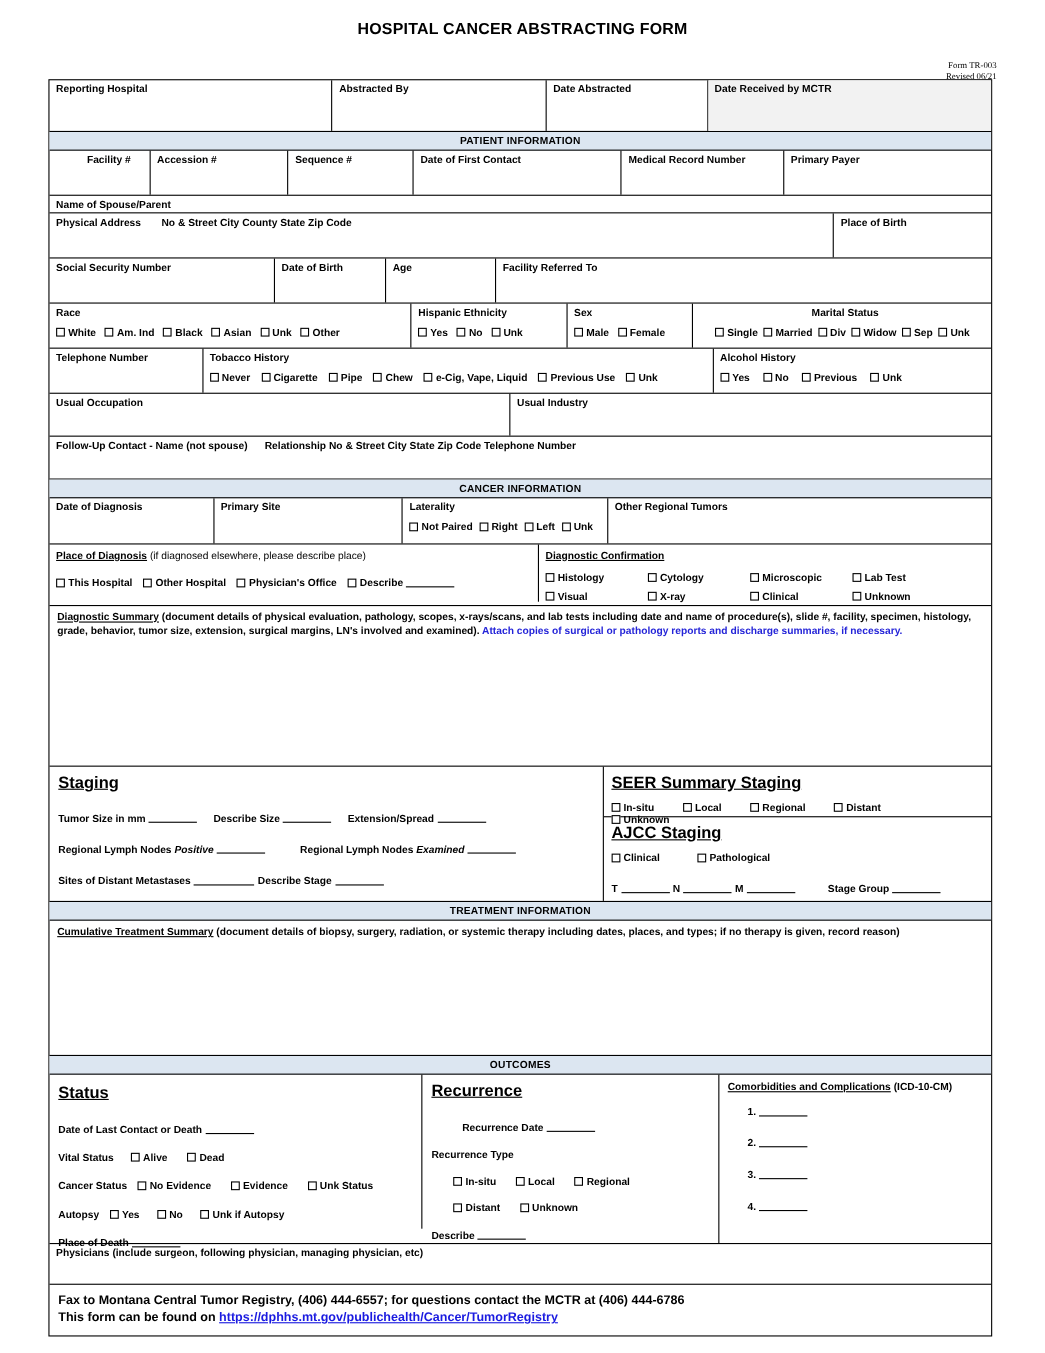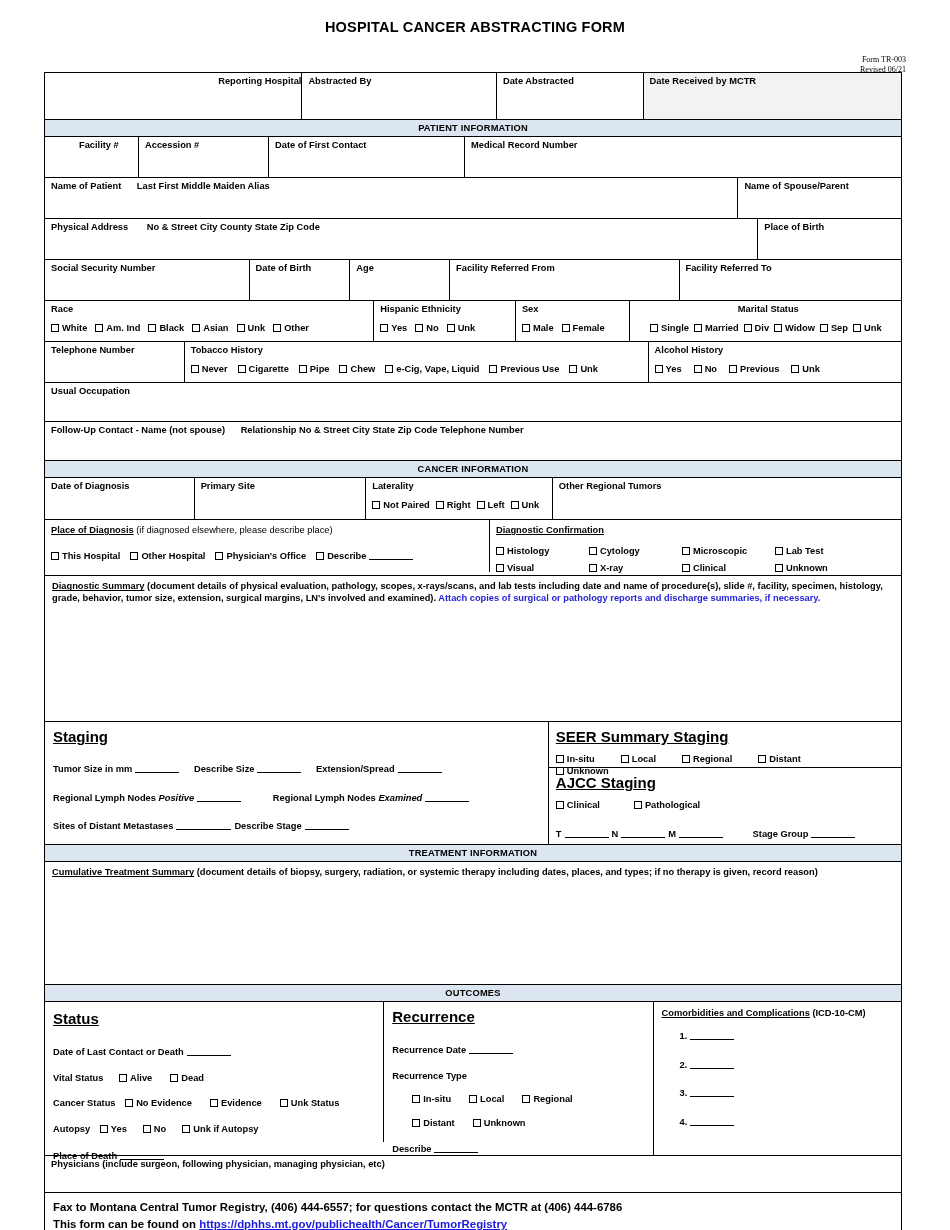--- a/index.html
+++ b/index.html
@@ -110,56 +110,53 @@
 
 <div class="page">
 
   <div class="title">HOSPITAL CANCER ABSTRACTING FORM</div>
   <div class="formno">Form TR-003
 Revised 06/21</div>
 
   <div class="frame">
 
     <div class="row thickb">
-      <div class="cell" style="width:258px;height:46px;text-align:right;"><span>Reporting Hospital</span></div>
+      <div class="cell" style="width:258px;height:46px;"><span>Reporting Hospital</span></div>
       <div class="cell" style="width:195px;"><span>Abstracted By</span></div>
       <div class="cell" style="width:147px;"><span>Date Abstracted</span></div>
       <div class="cell shade-gray" style="width:258px;"><span>Date Received by MCTR</span></div>
     </div>
 
     <div class="secbar">PATIENT INFORMATION</div>
 
     <div class="row">
       <div class="cell" style="width:66px;height:40px;margin-left:28px;"><span>Facility #</span></div>
       <div class="cell" style="width:130px;"><span>Accession #</span></div>
+      <div class="cell" style="width:118px;"><span>Sequence #</span></div>
       <div class="cell" style="width:196px;"><span>Date of First Contact</span></div>
       <div class="cell" style="width:153px;"><span>Medical Record Number</span></div>
-    </div>
-
-    <div class="row">
-      <div class="cell" style="width:695px;height:40px;">
-        <span>Name of Patient</span>
-        <span style="margin-left:13px;">Last   First   Middle   Maiden   Alias</span>
-      </div>
+      <div class="cell" style="width:195px;"><span>Primary Payer</span></div>
+    </div>
+
+    <div class="row">
       <div class="cell" style="width:163px;"><span>Name of Spouse/Parent</span></div>
     </div>
 
     <div class="row">
       <div class="cell" style="width:715px;height:40px;">
         <span>Physical Address</span>
         <span style="margin-left:16px;">No &amp; Street   City   County   State   Zip Code</span>
       </div>
       <div class="cell" style="width:143px;"><span>Place of Birth</span></div>
     </div>
 
     <div class="row">
       <div class="cell" style="width:205px;height:40px;"><span>Social Security Number</span></div>
       <div class="cell" style="width:101px;"><span>Date of Birth</span></div>
       <div class="cell" style="width:100px;"><span>Age</span></div>
-      <div class="cell" style="width:230px;"><span>Facility Referred From</span></div>
       <div class="cell" style="width:222px;"><span>Facility Referred To</span></div>
     </div>
 
     <div class="row">
       <div class="cell" style="width:330px;height:40px;">
         <span>Race</span>
         <div class="optrow" id="race-opts"><span class="opt" style="margin-right: 8px;"><span class="cb"></span><span>White</span></span><span class="opt" style="margin-right: 8px;"><span class="cb"></span><span>Am. Ind</span></span><span class="opt" style="margin-right: 8px;"><span class="cb"></span><span>Black</span></span><span class="opt" style="margin-right: 8px;"><span class="cb"></span><span>Asian</span></span><span class="opt" style="margin-right: 8px;"><span class="cb"></span><span>Unk</span></span><span class="opt" style="margin-right: 8px;"><span class="cb"></span><span>Other</span></span></div>
       </div>
       <div class="cell" style="width:142px;">
         <span>Hispanic Ethnicity</span>
@@ -182,20 +179,21 @@
         <div class="optrow" id="tobacco-opts"><span class="opt" style="margin-right: 10px;"><span class="cb thick"></span><span>Never</span></span><span class="opt" style="margin-right: 10px;"><span class="cb thick"></span><span>Cigarette</span></span><span class="opt" style="margin-right: 10px;"><span class="cb thick"></span><span>Pipe</span></span><span class="opt" style="margin-right: 10px;"><span class="cb thick"></span><span>Chew</span></span><span class="opt" style="margin-right: 10px;"><span class="cb thick"></span><span>e-Cig, Vape, Liquid</span></span><span class="opt" style="margin-right: 10px;"><span class="cb thick"></span><span>Previous Use</span></span><span class="opt" style="margin-right: 10px;"><span class="cb thick"></span><span>Unk</span></span></div>
       </div>
       <div class="cell" style="width:253px;">
         <span>Alcohol History</span>
         <div class="optrow" id="alcohol-opts"><span class="opt" style="margin-right: 12px;"><span class="cb"></span><span>Yes</span></span><span class="opt" style="margin-right: 12px;"><span class="cb"></span><span>No</span></span><span class="opt" style="margin-right: 12px;"><span class="cb"></span><span>Previous</span></span><span class="opt" style="margin-right: 12px;"><span class="cb"></span><span>Unk</span></span></div>
       </div>
     </div>
 
     <div class="row">
       <div class="cell" style="width:420px;height:38px;"><span>Usual Occupation</span></div>
+      <div class="cell" style="width:438px;"><span>Usual Industry</span></div>
     </div>
 
     <div class="row thickb">
       <div class="cell" style="width:858px;height:38px;">
         <span></span>
         <span>Follow-Up Contact - Name (not spouse)</span>
         <span style="margin-left:13px;">Relationship   No &amp; Street   City   State   Zip Code   Telephone Number</span>
       </div>
     </div>
 
@@ -300,21 +298,21 @@
           <span>Autopsy</span>
           <span id="autopsy-opts" style="margin-left:7px;"><span class="opt" style="margin-right: 16px;"><span class="cb thick"></span><span>Yes</span></span><span class="opt" style="margin-right: 16px;"><span class="cb thick"></span><span>No</span></span><span class="opt" style="margin-right: 16px;"><span class="cb thick"></span><span>Unk if Autopsy</span></span></span>
         </div>
         <div style="margin-top:14px;">
           <span>Place of Death</span><span class="blank"></span>
         </div>
       </div>
 
       <div class="cell" style="width:270px;padding:6px 0 0 8px;">
         <div class="subhead">Recurrence</div>
-        <div style="margin-top:17px;">
+        <div style="margin-top:17px;margin-left:28px;">
           <span>Recurrence Date</span><span class="blank"></span>
         </div>
         <div style="margin-top:14px;">
           <span>Recurrence Type</span>
         </div>
         <div style="margin-top:12px;padding-left:20px;" id="rec-opts-1"><span class="opt" style="margin-right: 18px;"><span class="cb thick"></span><span>In-situ</span></span><span class="opt" style="margin-right: 18px;"><span class="cb thick"></span><span>Local</span></span><span class="opt" style="margin-right: 18px;"><span class="cb thick"></span><span>Regional</span></span></div>
         <div style="margin-top:12px;padding-left:20px;" id="rec-opts-2"><span class="opt" style="margin-right: 18px;"><span class="cb thick"></span><span>Distant</span></span><span class="opt" style="margin-right: 18px;"><span class="cb thick"></span><span>Unknown</span></span></div>
         <div style="margin-top:13px;">
           <span>Describe</span><span class="blank"></span>
         </div>

